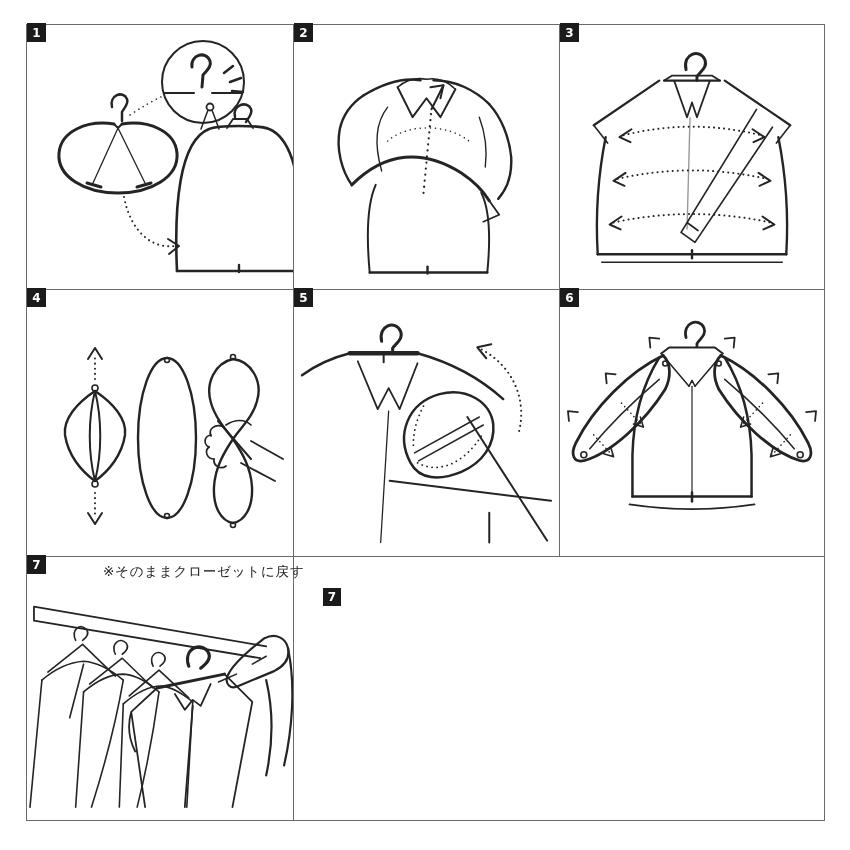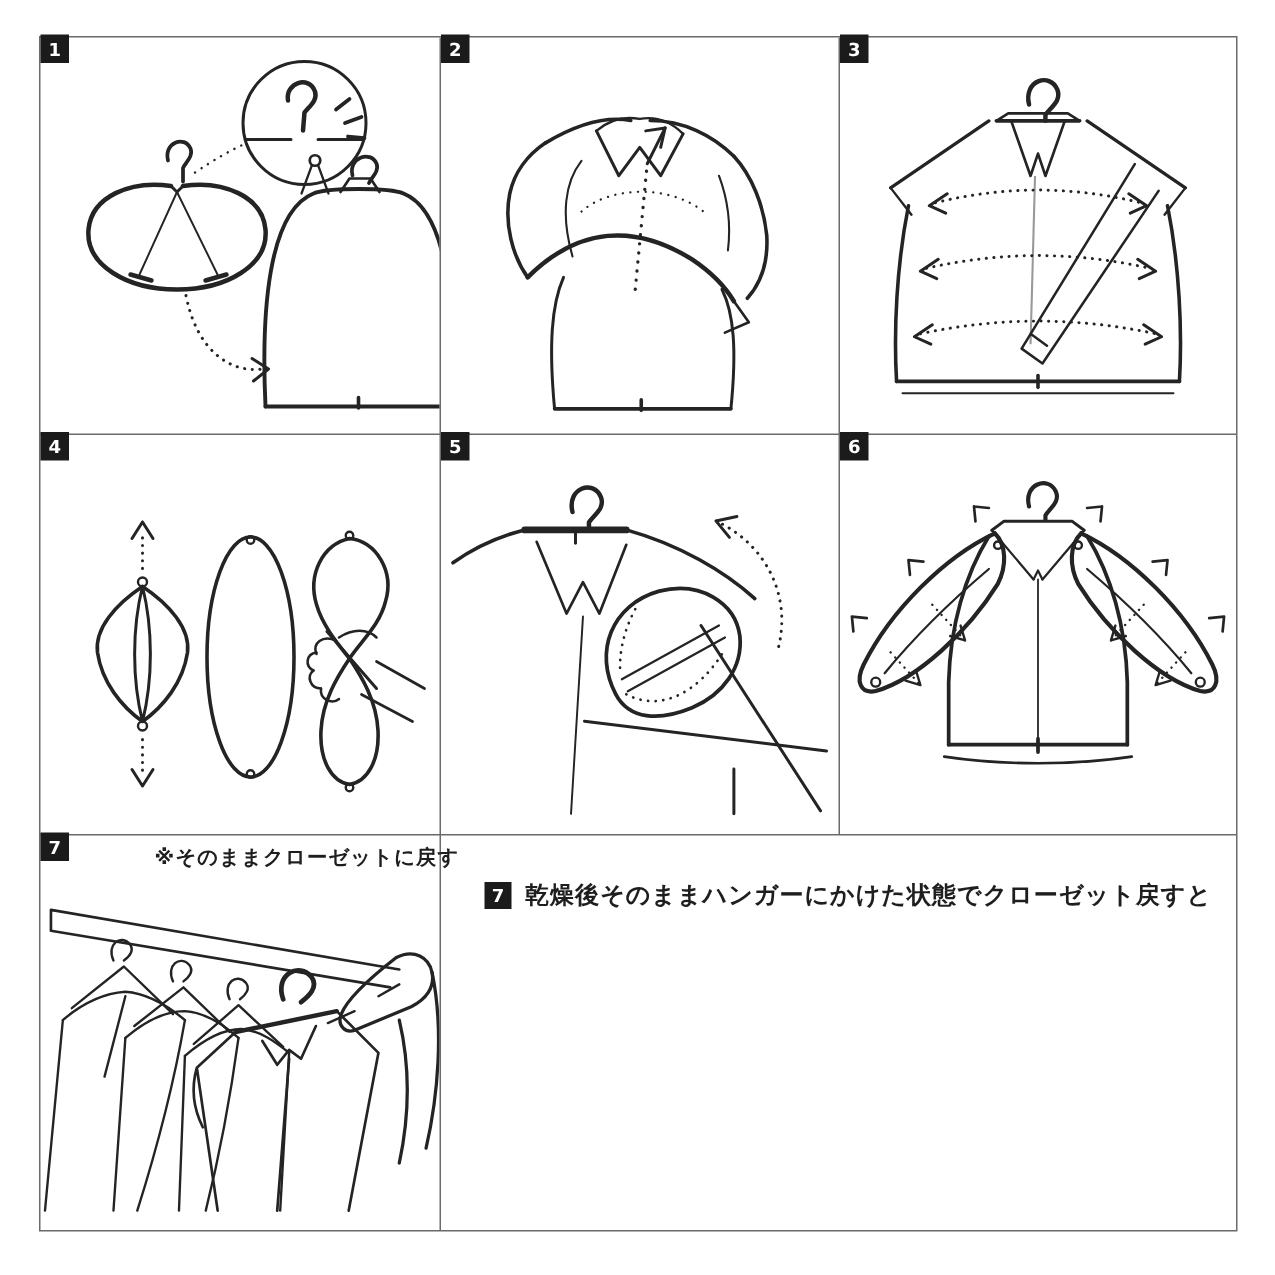--- a/index.html
+++ b/index.html
@@ -26,21 +26,21 @@
   .p6{left:533px;top:265px;width:264px;height:266px;}
   .p7{left:0;top:532px;width:266px;height:262px;}
   .pcap{left:267px;top:532px;width:530px;height:262px;}
   .badge{
     position:absolute;left:0px;top:-2px;width:19px;height:19px;
     background:#1b1b1b;color:#ffffff;display:flex;align-items:center;justify-content:center;
     font-size:12px;font-weight:bold;z-index:3;
   }
   svg.art{position:absolute;left:0;top:0;width:100%;height:100%;display:block;}
   .note{
-    position:absolute;left:76px;top:6px;font-size:13.5px;font-weight:bold;
+    position:absolute;left:76px;top:6px;font-size:13.5px;font-weight:normal;
     letter-spacing:0.8px;color:#1e1e1e;white-space:nowrap;z-index:2;
   }
   .cap-badge{
     position:absolute;left:29px;top:31px;width:18px;height:18px;
     background:#1b1b1b;color:#ffffff;display:flex;align-items:center;justify-content:center;
     font-size:12px;font-weight:bold;
   }
   .cap-text{
     position:absolute;left:56px;top:23px;width:470px;
     font-size:16px;font-weight:bold;line-height:33px;letter-spacing:0.7px;color:#1e1e1e;
@@ -269,16 +269,15 @@
 
       <path class="stroke" d="M238,82 C250,76 260,82 262,92 C264,102 258,110 248,115 L212,130 C204,134 198,128 201,120 C205,110 220,96 238,82" stroke-width="2.2"></path>
       <path class="stroke" d="M210,118 L192,126 M226,108 L240,100" stroke-width="1.6"></path>
       <path class="stroke" d="M262,92 C270,130 266,175 258,210 M240,124 C248,158 246,192 240,220" stroke-width="2.2"></path>
     </svg>
   </div>
 
   <div class="panel pcap">
     <div class="cap-badge">7</div>
     <div class="cap-text">
-      <div>乾燥後そのままハンガーにかけた状態でクローゼット戻すと</div>
     </div>
   </div>
 </div>
 
 </body></html>

